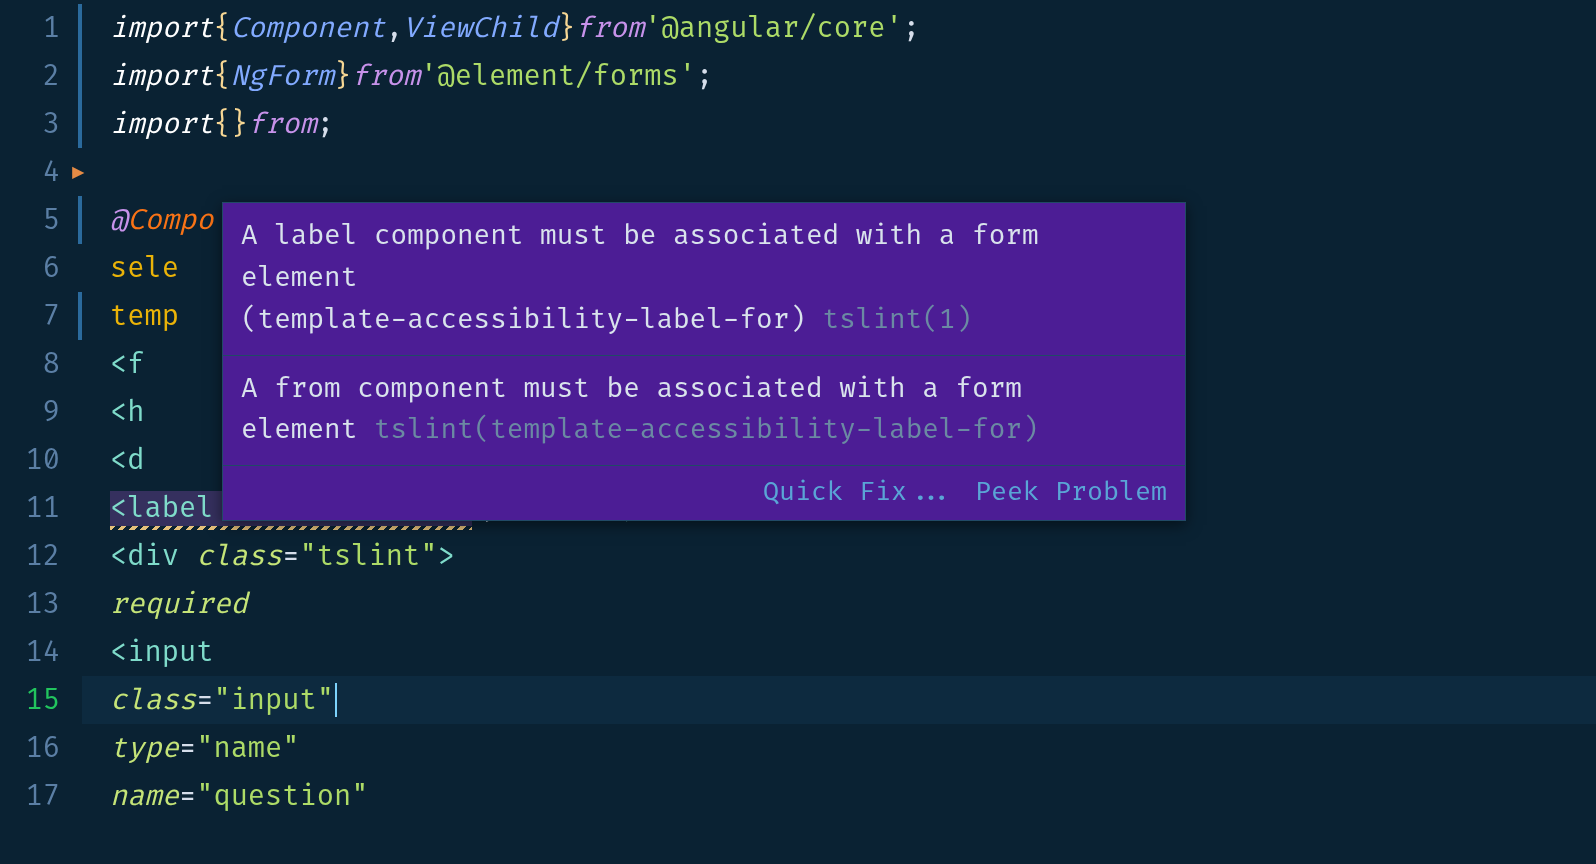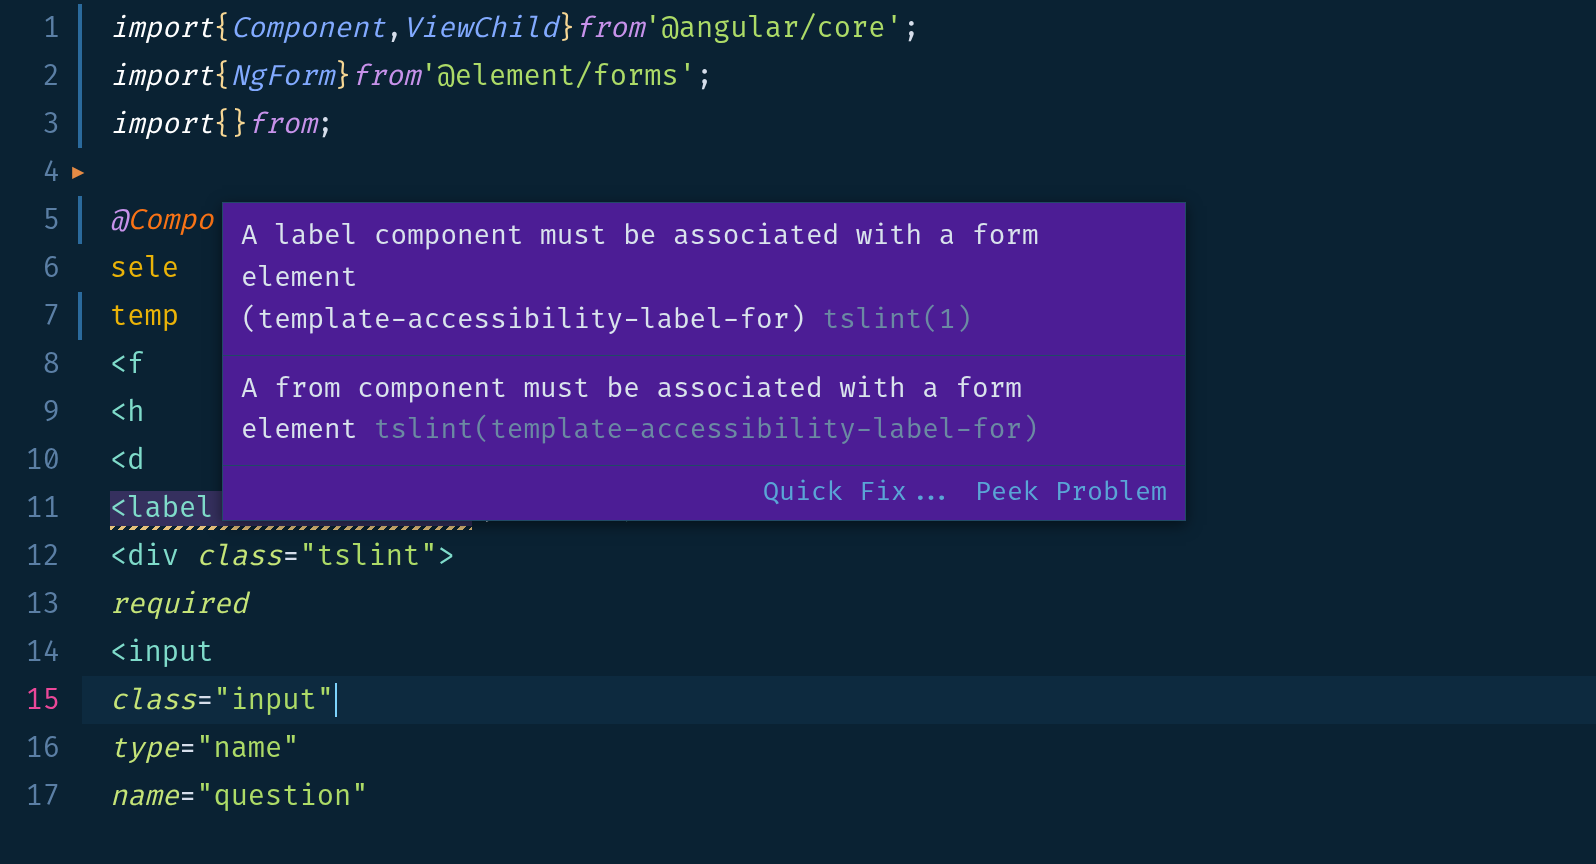--- a/index.html
+++ b/index.html
@@ -148,21 +148,21 @@
     <div class="gutter-line bar">5</div>
     <div class="gutter-line">6</div>
     <div class="gutter-line bar">7</div>
     <div class="gutter-line">8</div>
     <div class="gutter-line">9</div>
     <div class="gutter-line">10</div>
     <div class="gutter-line">11</div>
     <div class="gutter-line">12</div>
     <div class="gutter-line">13</div>
     <div class="gutter-line">14</div>
-    <div class="gutter-line" style="color:#ec4899;">15</div>
+    <div class="gutter-line" style="color:#22c55e;">15</div>
     <div class="gutter-line">16</div>
     <div class="gutter-line">17</div>
   </div>
 
   <div class="code">
 
     <div class="code-line"><span class="tok-kw">import</span> <span class="tok-br">{</span> <span class="tok-id">Component</span><span class="tok-punc">,</span> <span class="tok-id">ViewChild</span> <span class="tok-br">}</span> <span class="tok-from">from</span> <span class="tok-str">'@angular/core'</span><span class="tok-punc">;</span></div>
 
     <div class="code-line"><span class="tok-kw">import</span> <span class="tok-br">{</span> <span class="tok-id">NgForm</span> <span class="tok-br">}</span> <span class="tok-from">from</span> <span class="tok-str">'@element/forms'</span><span class="tok-punc">;</span></div>
 

